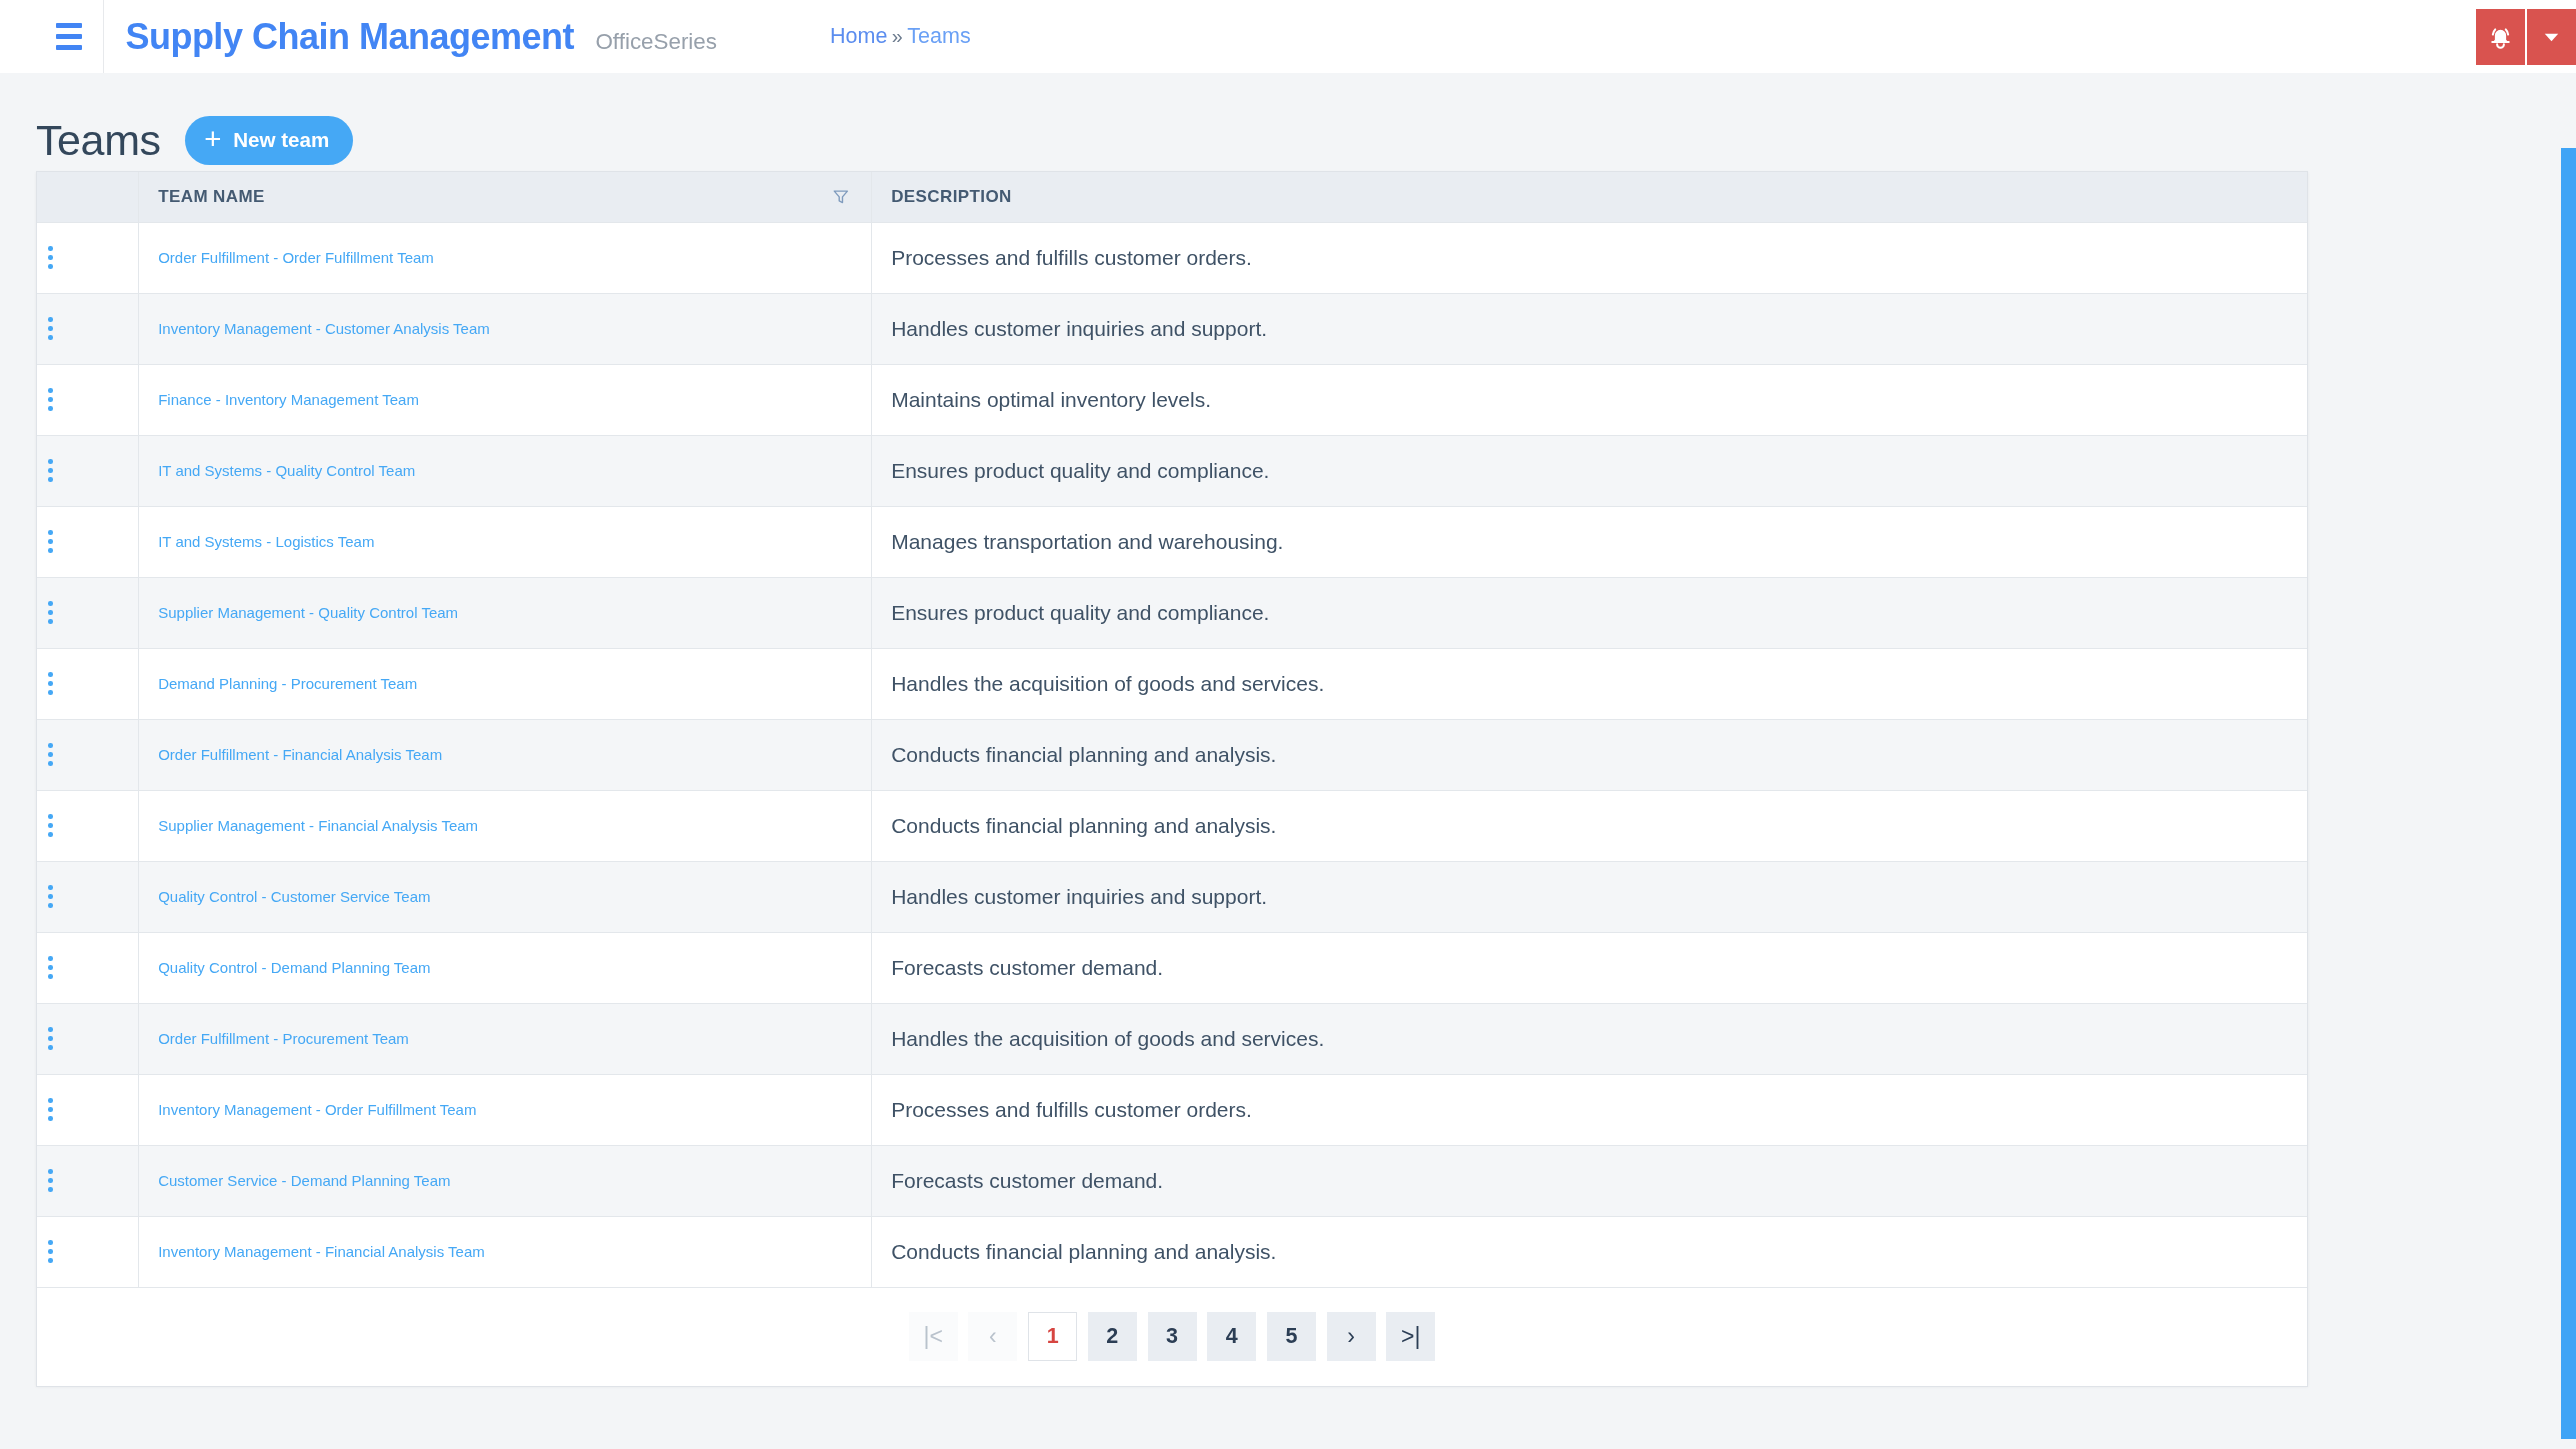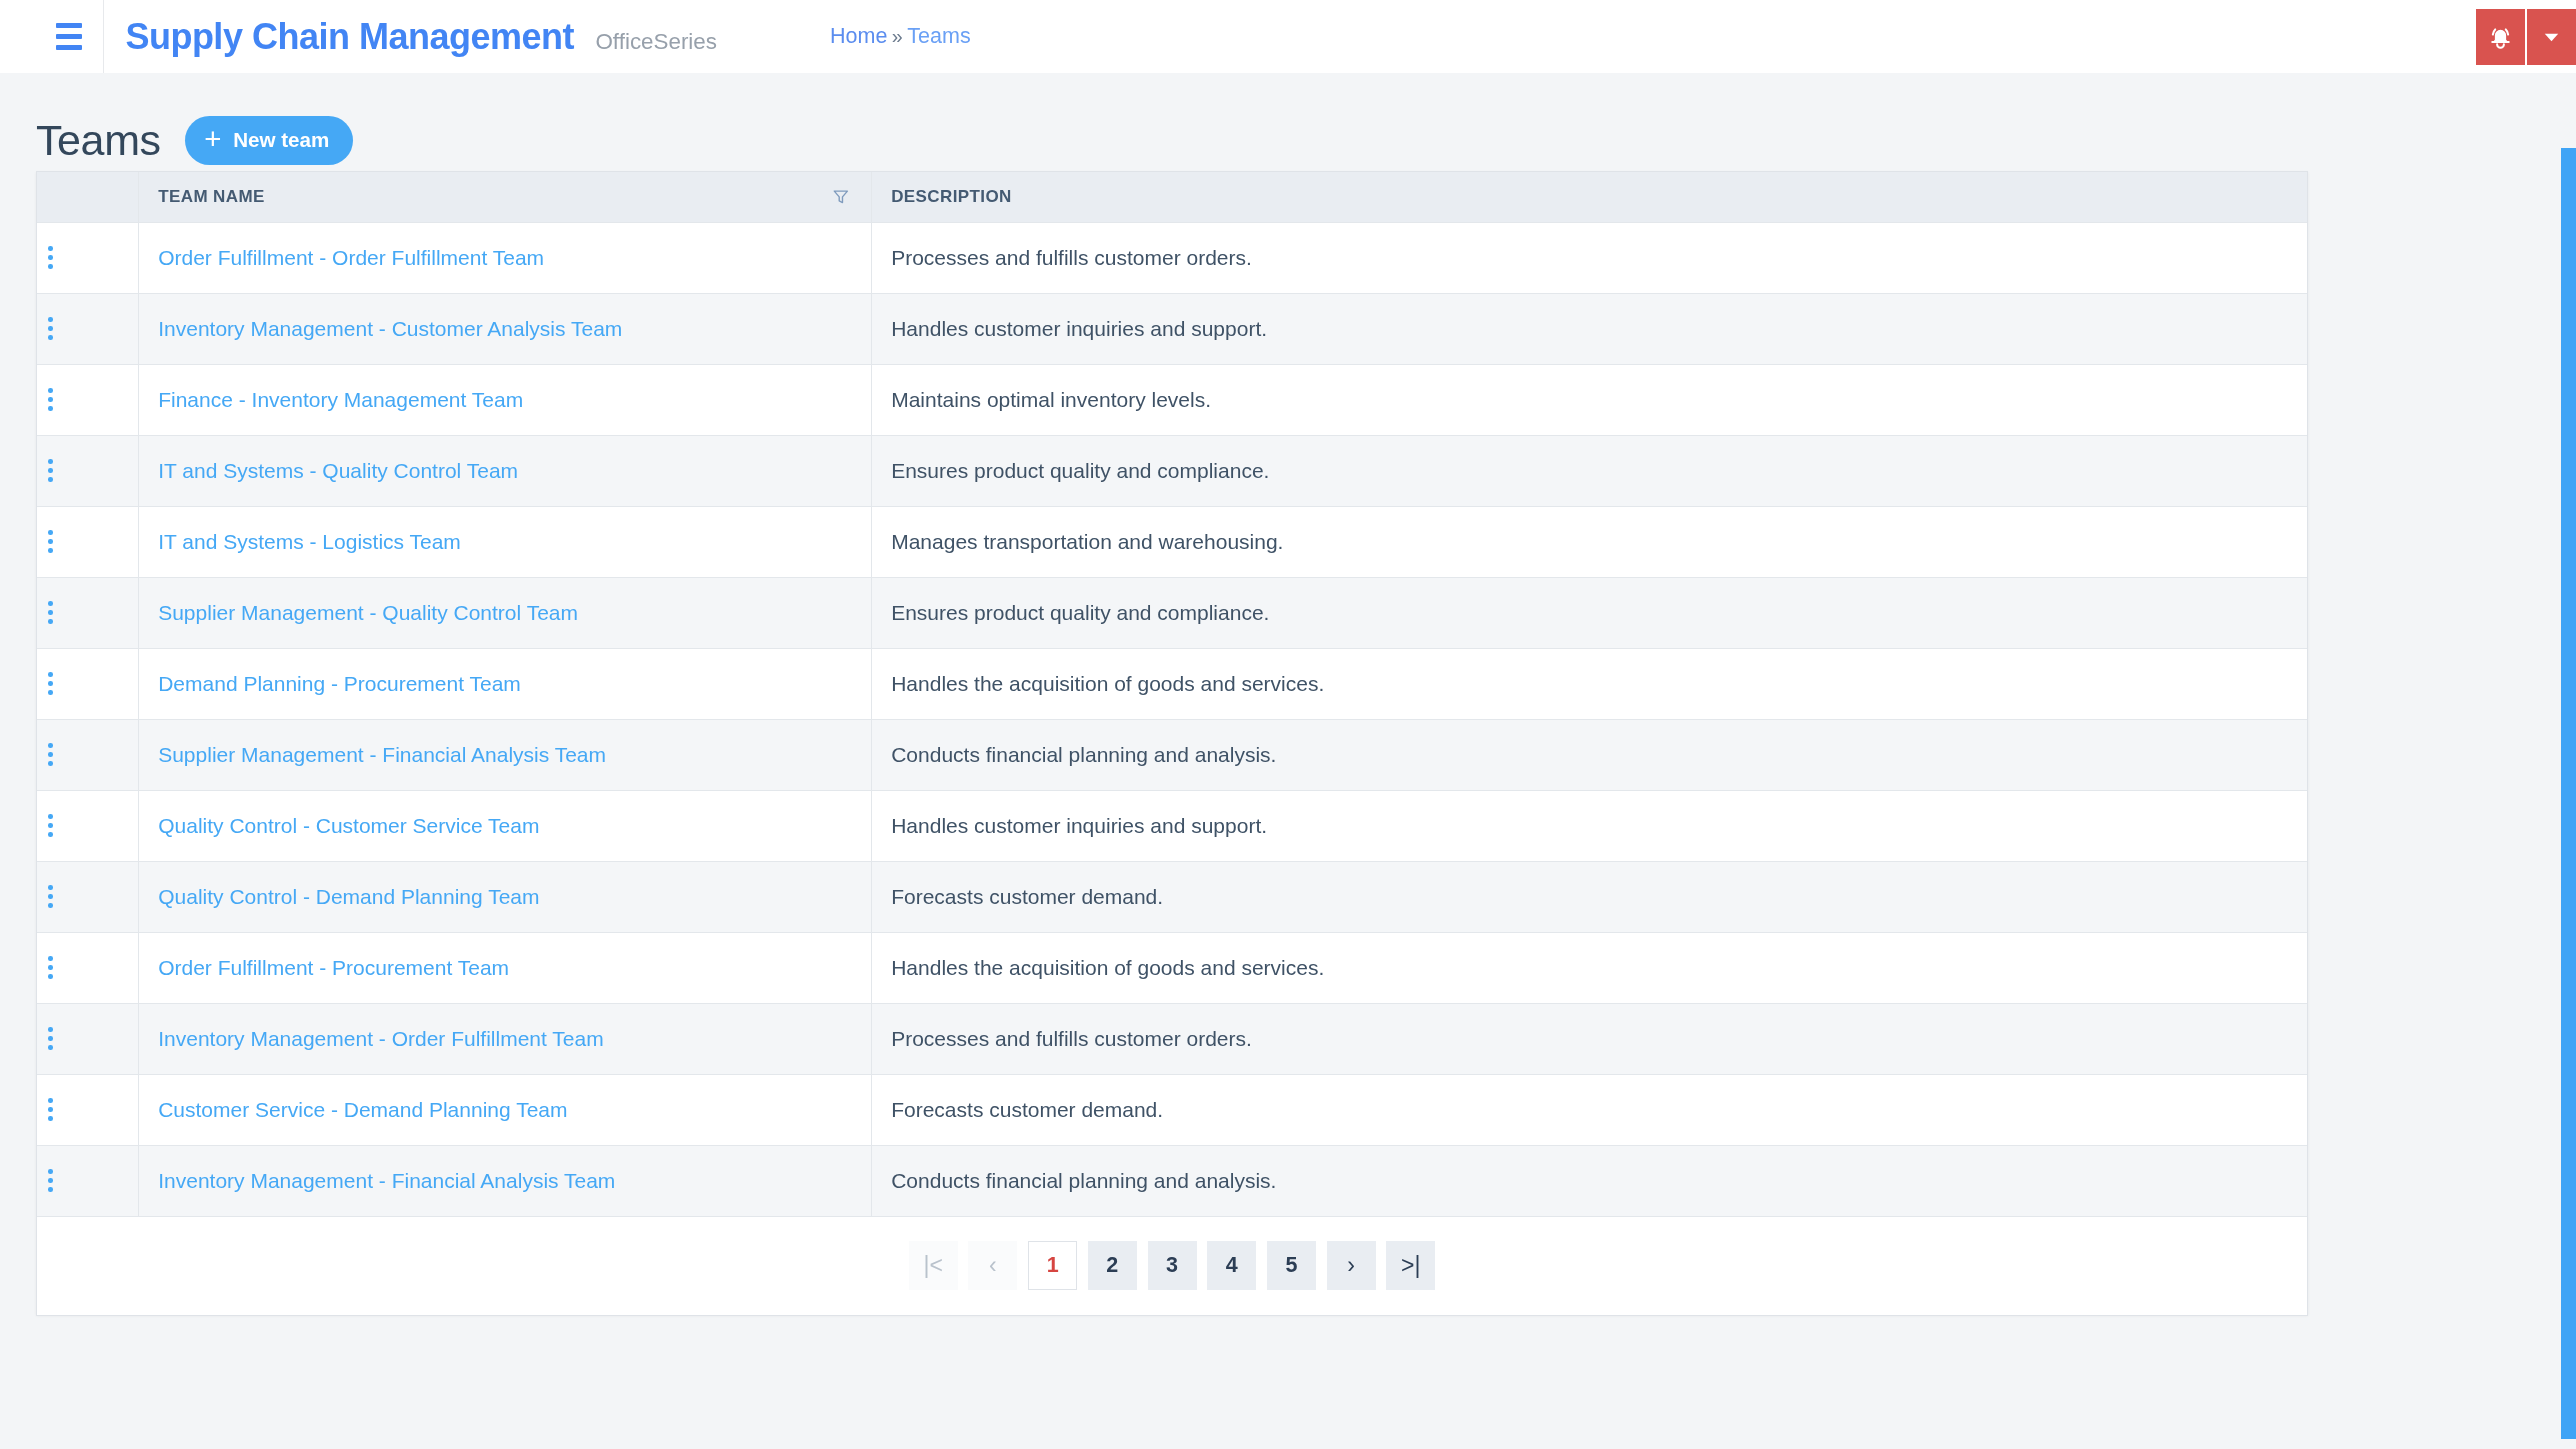--- a/index.html
+++ b/index.html
@@ -238,21 +238,21 @@
     display: block;
     width: 4.5px;
     height: 4.5px;
     border-radius: 50%;
     background: #45a8f5;
   }
 
   td.cell-name { padding: 0 19.7px; }
   .team-link {
     color: #45a8f5;
-    font-size: 21px;
+    font-size: 15px;
     text-decoration: none;
     cursor: pointer;
     white-space: nowrap;
   }
 
   td.cell-desc {
     padding: 0 19.7px;
     font-size: 21px;
     color: #3f5266;
     white-space: nowrap;
@@ -453,20 +453,29 @@
               </span></td>
             <td class="cell-name"><a class="team-link">Demand Planning - Procurement Team</a></td>
             <td class="cell-desc">Handles the acquisition of goods and services.</td>
           </tr>
           <tr>
             <td class="cell-actions"><span class="kebab">
                 <i></i>
                 <i></i>
                 <i></i>
               </span></td>
+            <td class="cell-name"><a class="team-link">Order Fulfillment - Financial Analysis Team</a></td>
+            <td class="cell-desc">Conducts financial planning and analysis.</td>
+          </tr>
+          <tr>
+            <td class="cell-actions"><span class="kebab">
+                <i></i>
+                <i></i>
+                <i></i>
+              </span></td>
             <td class="cell-name"><a class="team-link">Supplier Management - Financial Analysis Team</a></td>
             <td class="cell-desc">Conducts financial planning and analysis.</td>
           </tr>
           <tr>
             <td class="cell-actions"><span class="kebab">
                 <i></i>
                 <i></i>
                 <i></i>
               </span></td>
             <td class="cell-name"><a class="team-link">Quality Control - Customer Service Team</a></td>

